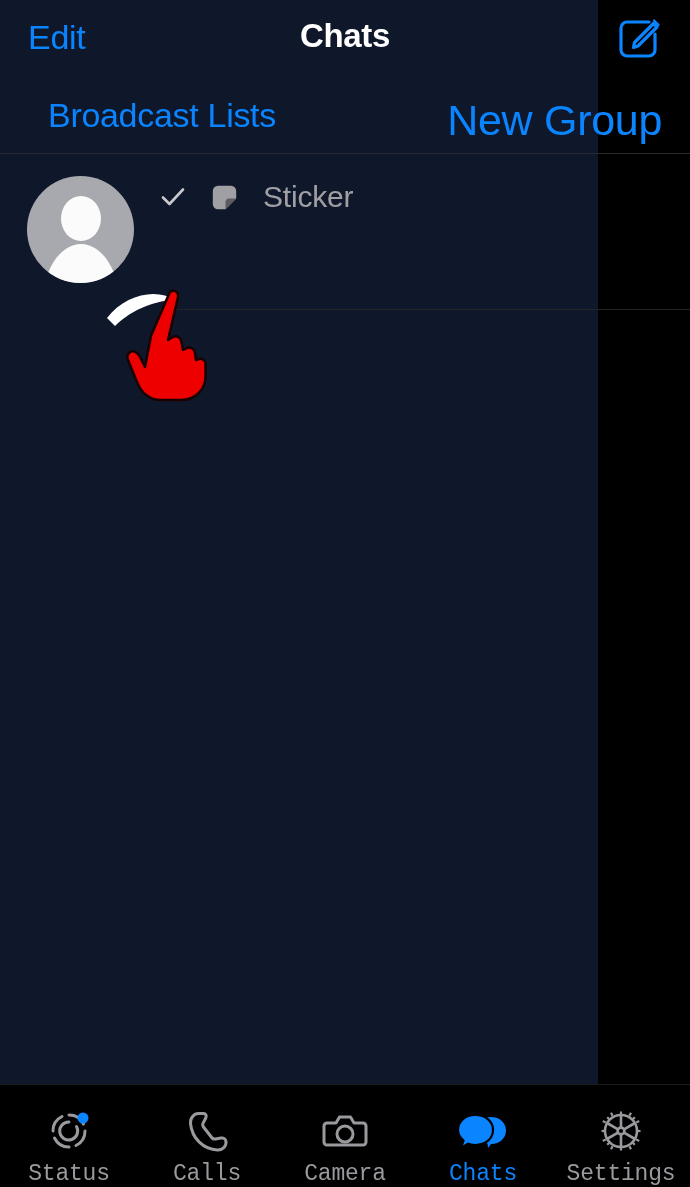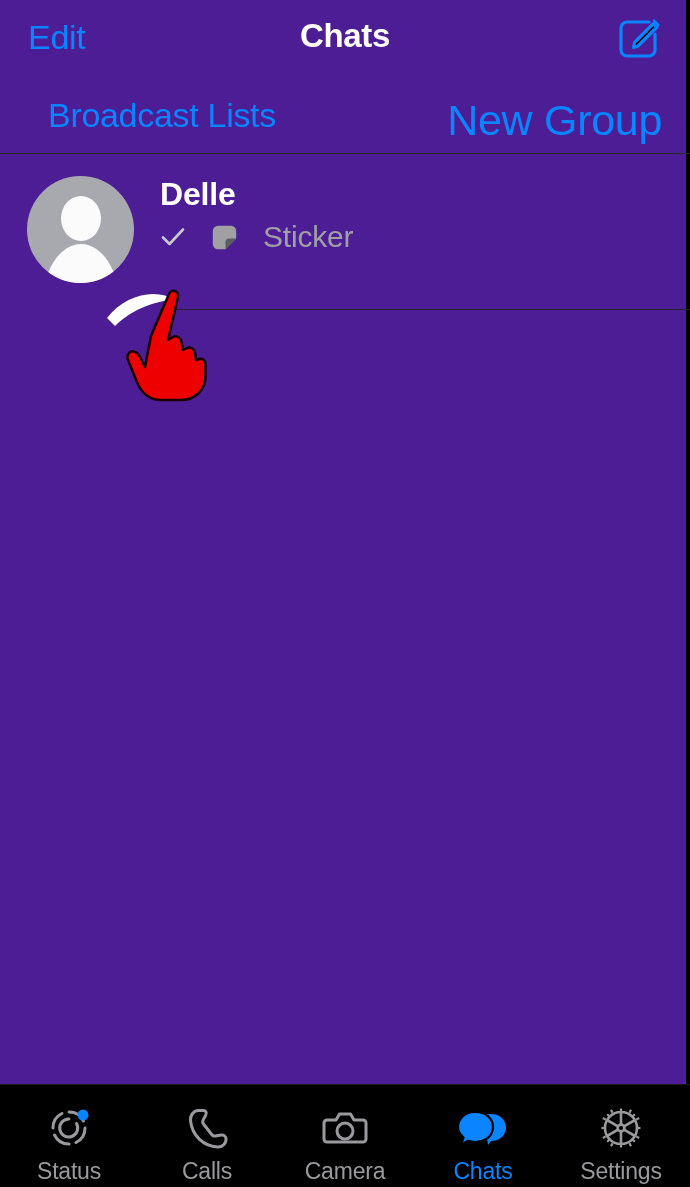--- a/index.html
+++ b/index.html
@@ -2,21 +2,21 @@
 <html><head>
 <meta charset="utf-8">
 <style>
   * { margin:0; padding:0; box-sizing:border-box; }
   html, body {
     width:690px; height:1187px;
     background:#000;
     font-family:"Liberation Sans", sans-serif;
     overflow:hidden;
   }
-  .phone { position:relative; width:686px; height:1187px; background:#4c1d95; }
+  .phone { position:relative; width:598px; height:1187px; background:#0f172a; }
 
   
   .navbar {
     position:absolute; top:0; left:0; width:690px; height:80px;
   }
   .nav-edit {
     position:absolute; left:28px; top:18px;
     font-size:34px; color:#0a84ff; letter-spacing:-0.3px;
     background:none; border:none; font-family:inherit;
   }
@@ -93,22 +93,22 @@
   }
 
   
   .tabbar {
     position:absolute; bottom:0; left:0; width:690px; height:103px;
     background:#000; border-top:1px solid #1b1b1d;
     display:flex;
   }
   .tab {
     flex:1; display:flex; flex-direction:column; align-items:center;
-    justify-content:center; padding-top:14px; position:relative;
-    background:none; border:none; font-family:Liberation Sans, sans-serif;
+    justify-content:flex-end; padding-top:14px; position:relative;
+    background:none; border:none; font-family:Liberation Mono, monospace;
   }
   .tab-icon { width:52px; height:52px; display:block; }
   .tab-label {
     margin-top:4px; font-size:23px; color:#9a9a9e; letter-spacing:-0.2px;
   }
   .tab.active .tab-label { color:#0a84ff; }
 </style>
 </head>
 <body>
 
@@ -132,21 +132,20 @@
   </div>
   <div class="hairline-full"></div>
 
   <div class="chatlist">
     <div class="chat-row">
       <div class="avatar">
         <div class="head"></div>
         <div class="body"></div>
       </div>
       <div class="chat-main">
-        <div class="chat-name">Delle</div>
         <div class="chat-sub">
           <svg class="tick-icon" viewBox="0 0 26 22">
             <path d="M3 11.5 L9.5 18 L23 3.5" stroke="#c9c9cd" stroke-width="2.6" fill="none" stroke-linecap="round" stroke-linejoin="round"></path>
           </svg>
           <svg class="sticker-icon" viewBox="0 0 25 25">
             <path d="M6 0.8 H19 A5.2 5.2 0 0 1 24.2 6 V13.5 L13.5 24.2 H6 A5.2 5.2 0 0 1 0.8 19 V6 A5.2 5.2 0 0 1 6 0.8 Z" fill="#a0a0a4"></path>
             <path d="M24.2 13.5 L13.5 24.2 V17.2 A3.7 3.7 0 0 1 17.2 13.5 Z" fill="#5c5c60"></path>
           </svg>
           <span class="chat-preview">Sticker</span>
         </div>

